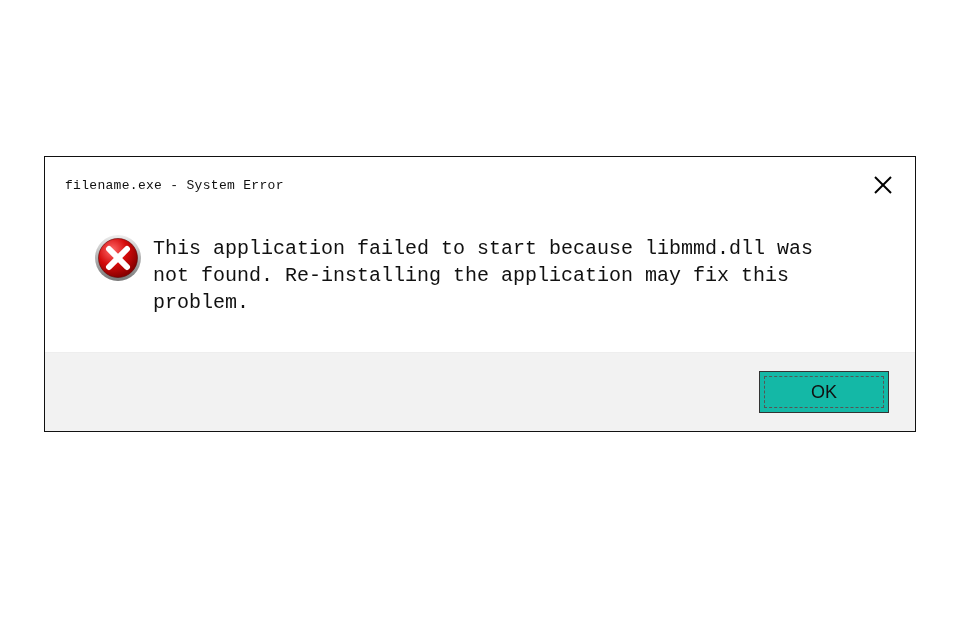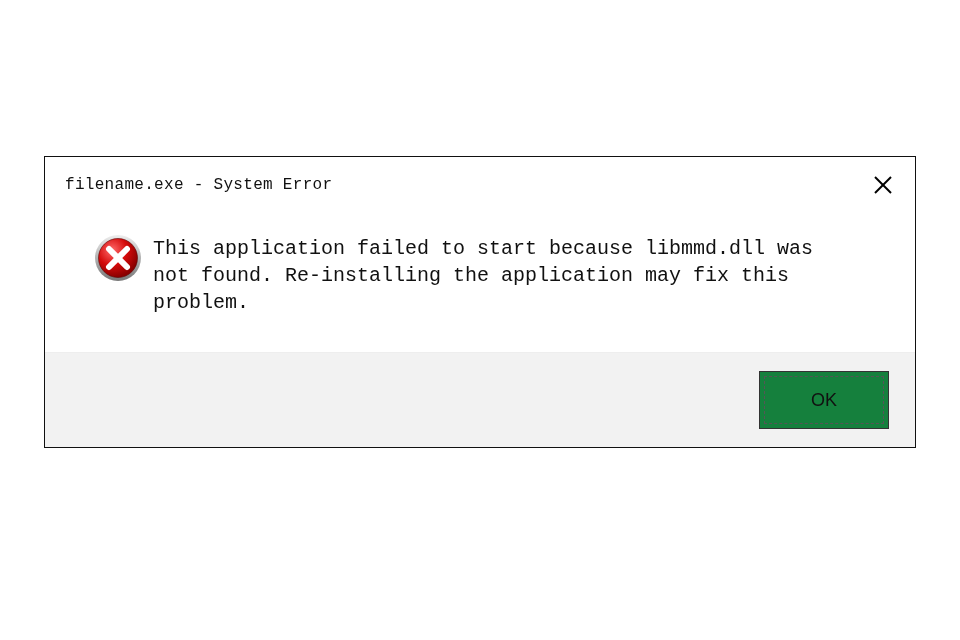--- a/index.html
+++ b/index.html
@@ -23,21 +23,21 @@
       display: flex;
       flex-direction: column;
     }
     .titlebar {
       display: flex;
       align-items: center;
       justify-content: space-between;
       padding: 14px 18px 10px 20px;
     }
     .title-text {
-      font-size: 16px;
+      font-size: 13px;
       letter-spacing: 0.3px;
       color: #111;
     }
     .close-btn {
       width: 28px;
       height: 28px;
       display: flex;
       align-items: center;
       justify-content: center;
       cursor: pointer;
@@ -64,23 +64,23 @@
     }
     .footer {
       background: #f2f2f2;
       border-top: 1px solid #eeeeee;
       display: flex;
       justify-content: flex-end;
       padding: 18px 26px;
     }
     .ok-btn {
       width: 130px;
-      height: 58px;
+      height: 42px;
       border: 1.5px solid #333;
-      background: #15803d;
+      background: #14b8a6;
       position: relative;
       cursor: pointer;
       display: flex;
       align-items: center;
       justify-content: center;
       font-family: Arial, Helvetica, sans-serif;
       font-size: 18px;
       color: #111;
     }
     .ok-btn::before {

